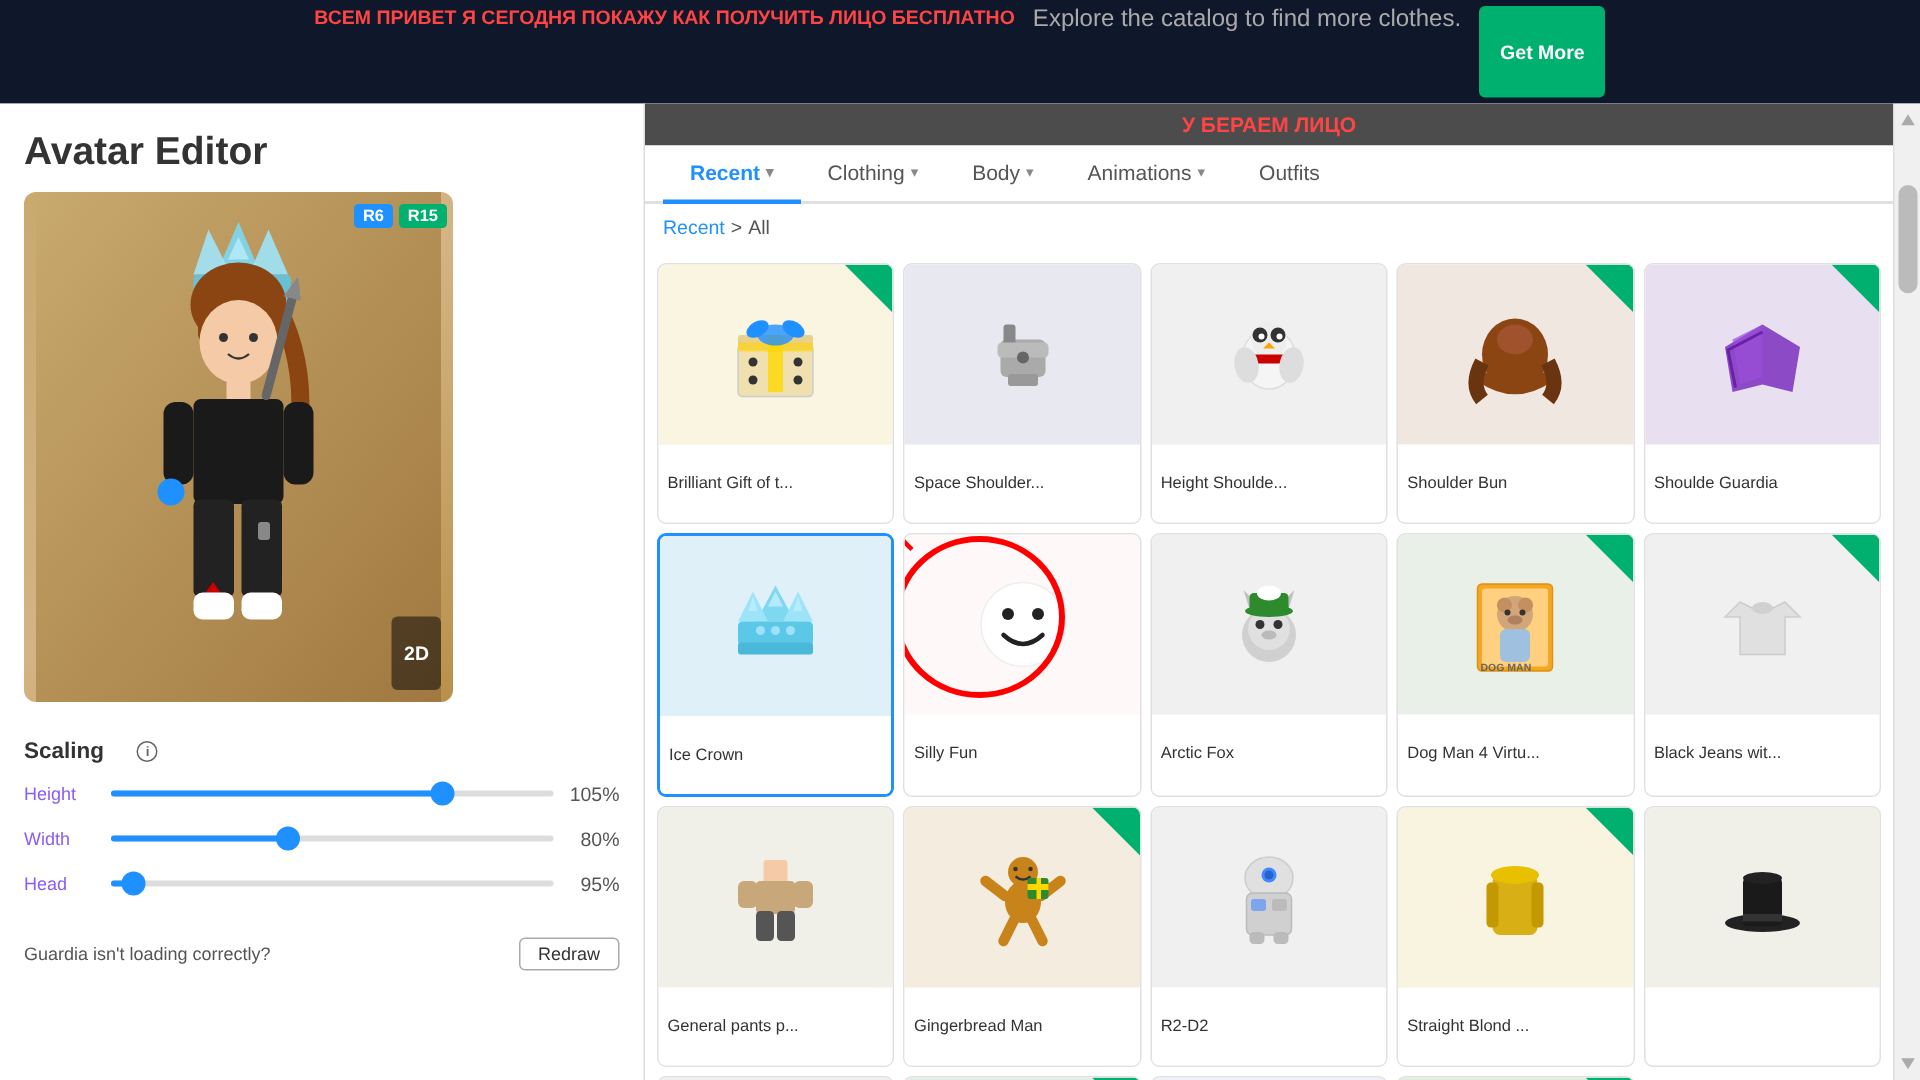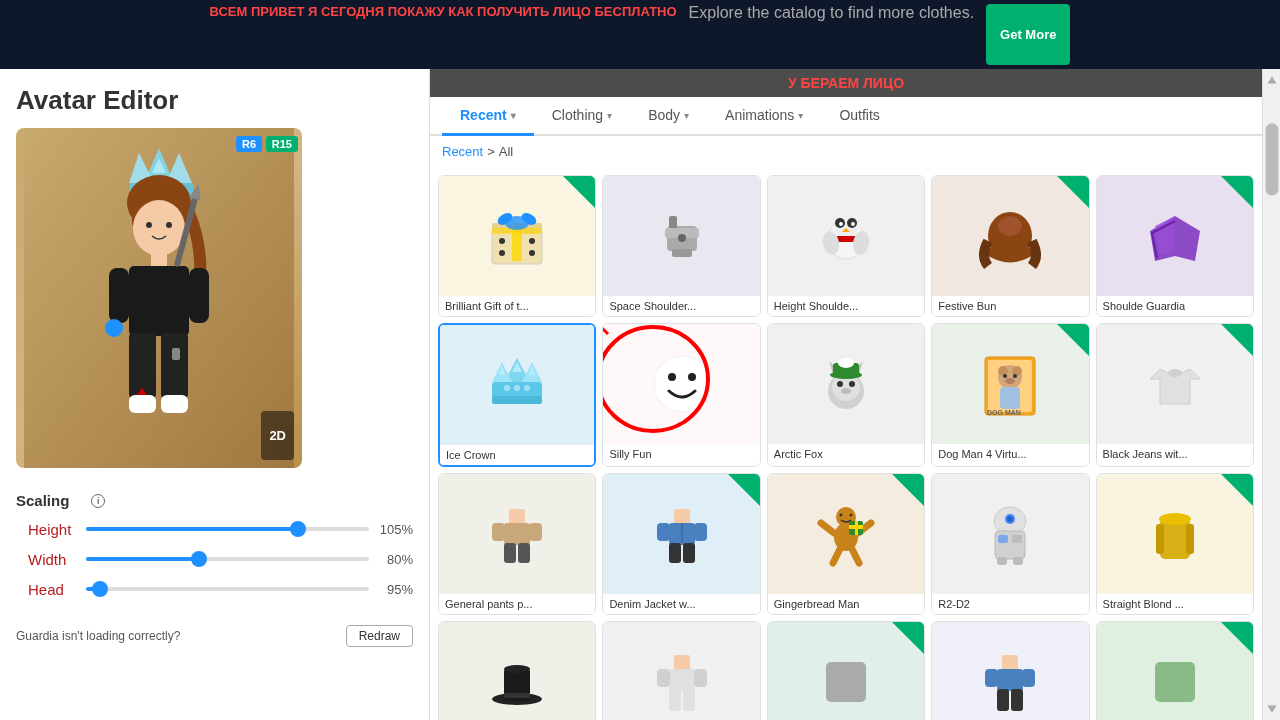--- a/index.html
+++ b/index.html
@@ -142,24 +142,23 @@
       color: #666;
       cursor: pointer;
     }
     .slider-row {
       display: flex;
       align-items: center;
       margin-bottom: 10px;
       gap: 8px;
     }
     .slider-label {
-      font-size: 15px;
-      color: #b91c1c;
+      font-size: 12px;
+      color: #8b5cf6;
       width: 50px;
-      margin-left: 12px;
     }
     .slider-container {
       flex: 1;
       position: relative;
       height: 20px;
       display: flex;
       align-items: center;
     }
     .slider-track {
       width: 100%;
@@ -300,21 +299,21 @@
       align-items: center;
       justify-content: center;
       background: #f5f5f5;
       position: relative;
       overflow: hidden;
     }
 
     .catalog-item-name {
       font-size: 11px;
       color: #333;
-      padding: 4px 6px;
+      padding: 20px 6px;
       background: #fff;
       white-space: nowrap;
       overflow: hidden;
       text-overflow: ellipsis;
     }
 
     
     .green-corner {
       position: absolute;
       top: 0;
@@ -555,21 +554,21 @@
             <div class="green-corner"></div>
             <svg width="70" height="70" viewBox="0 0 70 70">
 
               <ellipse cx="35" cy="35" rx="22" ry="24" fill="#8b4513"></ellipse>
               <ellipse cx="35" cy="25" rx="12" ry="10" fill="#a0522d"></ellipse>
               <path d="M13 50 Q35 65 57 50" stroke="#8b4513" stroke-width="8" fill="none"></path>
               <path d="M13 40 Q5 55 13 65" stroke="#6b3410" stroke-width="10" fill="none"></path>
               <path d="M57 40 Q65 55 57 65" stroke="#6b3410" stroke-width="10" fill="none"></path>
             </svg>
           </div>
-          <div class="catalog-item-name">Festive Bun</div>
+          <div class="catalog-item-name">Shoulder Bun</div>
         </div>
 
         <div class="catalog-item">
           <div class="catalog-item-img" style="background:#e8e0f0;">
             <div class="green-corner"></div>
             <svg width="70" height="70" viewBox="0 0 70 70">
 
               <path d="M35 15 L10 30 L15 60 L35 55 L55 60 L60 30 Z" fill="#7b2fbe" opacity="0.85"></path>
               <path d="M35 15 L15 25 L20 55 L35 50" fill="#9b4fd8" opacity="0.7"></path>
               <path d="M35 20 L12 32 L17 57" stroke="#6a1fa8" stroke-width="2" fill="none"></path>
@@ -688,38 +687,20 @@
               <rect x="10" y="24" width="13" height="18" rx="4" fill="#c8a87a"></rect>
               <rect x="47" y="24" width="13" height="18" rx="4" fill="#c8a87a"></rect>
 
               <rect x="22" y="44" width="12" height="20" rx="3" fill="#555"></rect>
               <rect x="36" y="44" width="12" height="20" rx="3" fill="#555"></rect>
             </svg>
           </div>
           <div class="catalog-item-name">General pants p...</div>
         </div>
 
-        <div class="catalog-item">
-          <div class="catalog-item-img" style="background:#e0eef8;">
-            <div class="green-corner"></div>
-            <svg width="70" height="70" viewBox="0 0 70 70">
-
-              <rect x="27" y="10" width="16" height="16" rx="2" fill="#f5cba7"></rect>
-              <rect x="22" y="24" width="26" height="22" rx="3" fill="#4a80c0"></rect>
-              <rect x="10" y="24" width="13" height="18" rx="4" fill="#4a80c0"></rect>
-              <rect x="47" y="24" width="13" height="18" rx="4" fill="#4a80c0"></rect>
-
-              <rect x="22" y="44" width="12" height="20" rx="3" fill="#333"></rect>
-              <rect x="36" y="44" width="12" height="20" rx="3" fill="#333"></rect>
-
-              <line x1="35" y1="24" x2="35" y2="44" stroke="#3a70b0" stroke-width="2"></line>
-            </svg>
-          </div>
-          <div class="catalog-item-name">Denim Jacket w...</div>
-        </div>
 
         <div class="catalog-item">
           <div class="catalog-item-img" style="background:#f5ece0;">
             <div class="green-corner"></div>
             <svg width="70" height="70" viewBox="0 0 70 70">
 
               <circle cx="35" cy="18" r="10" fill="#c8841a"></circle>
               <ellipse cx="35" cy="38" rx="12" ry="14" fill="#c8841a"></ellipse>
 
               <line x1="23" y1="34" x2="10" y2="24" stroke="#c8841a" stroke-width="7" stroke-linecap="round"></line>

